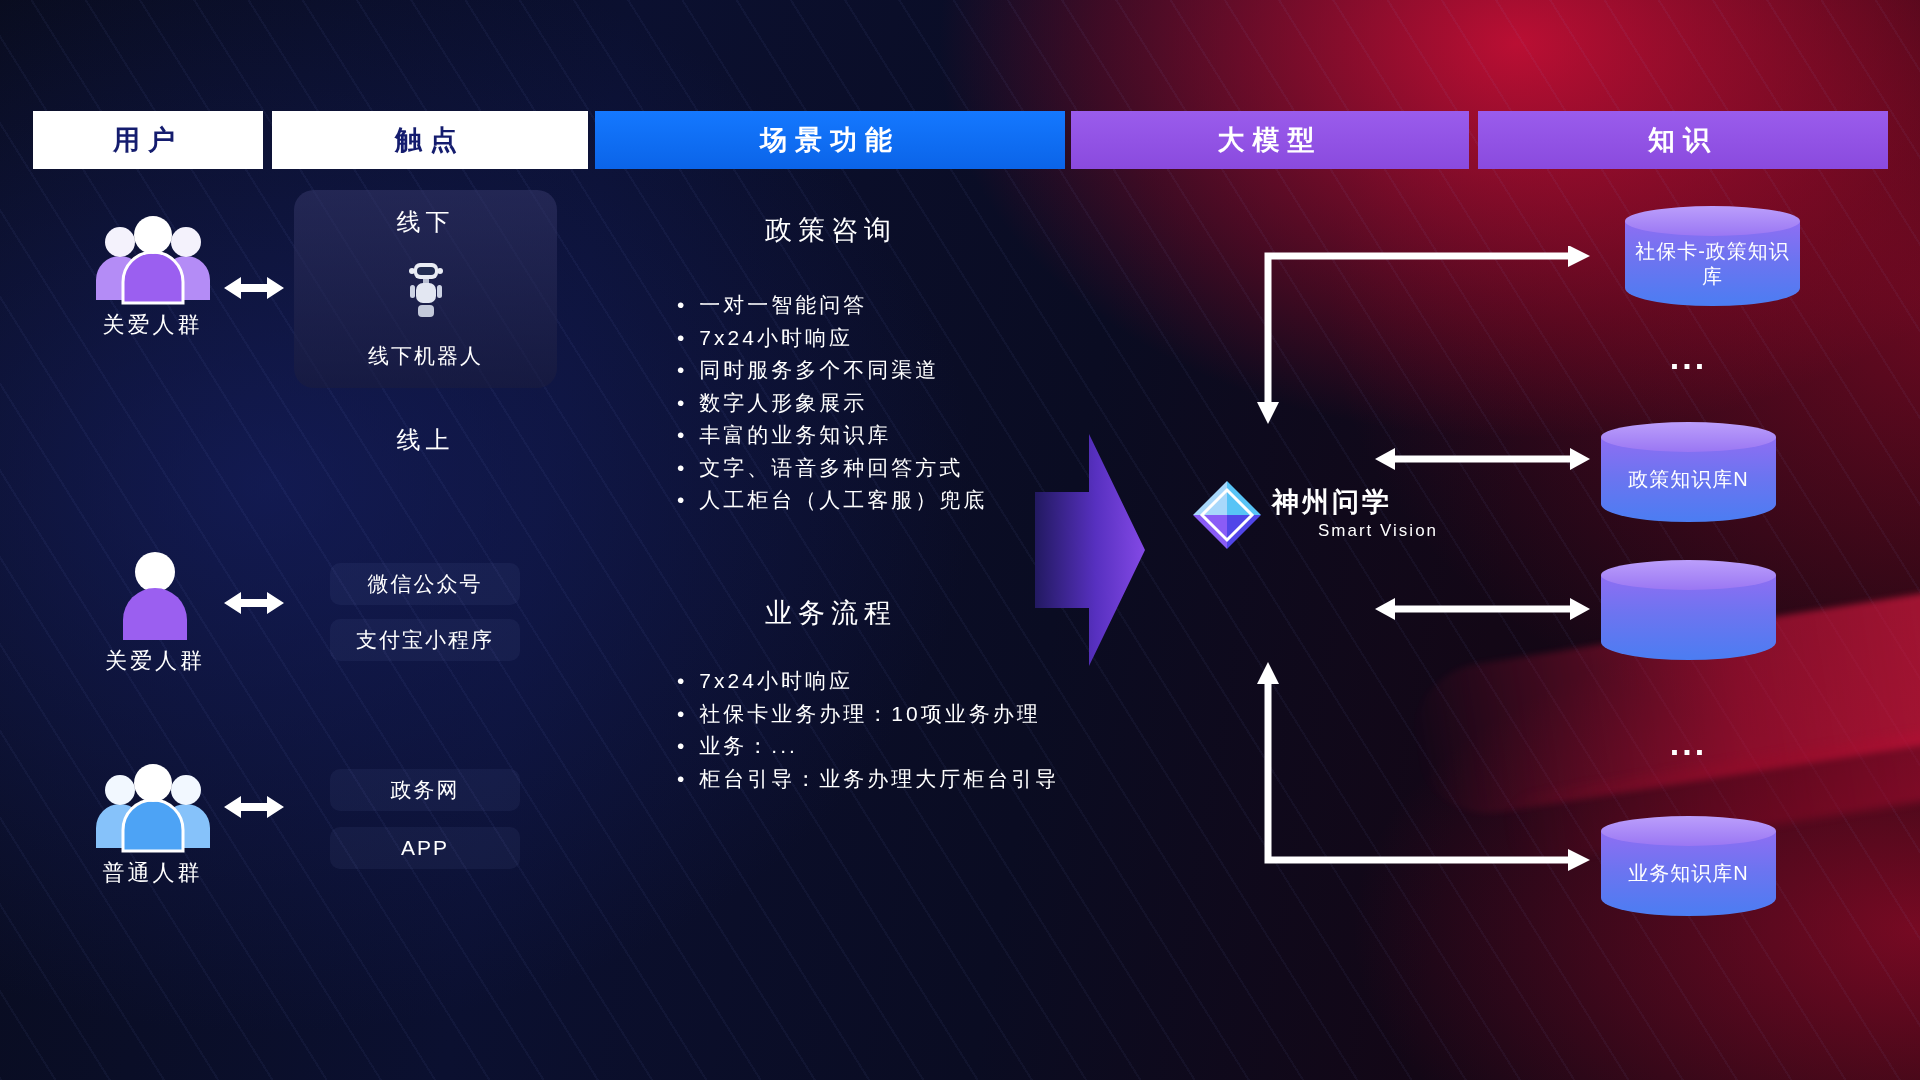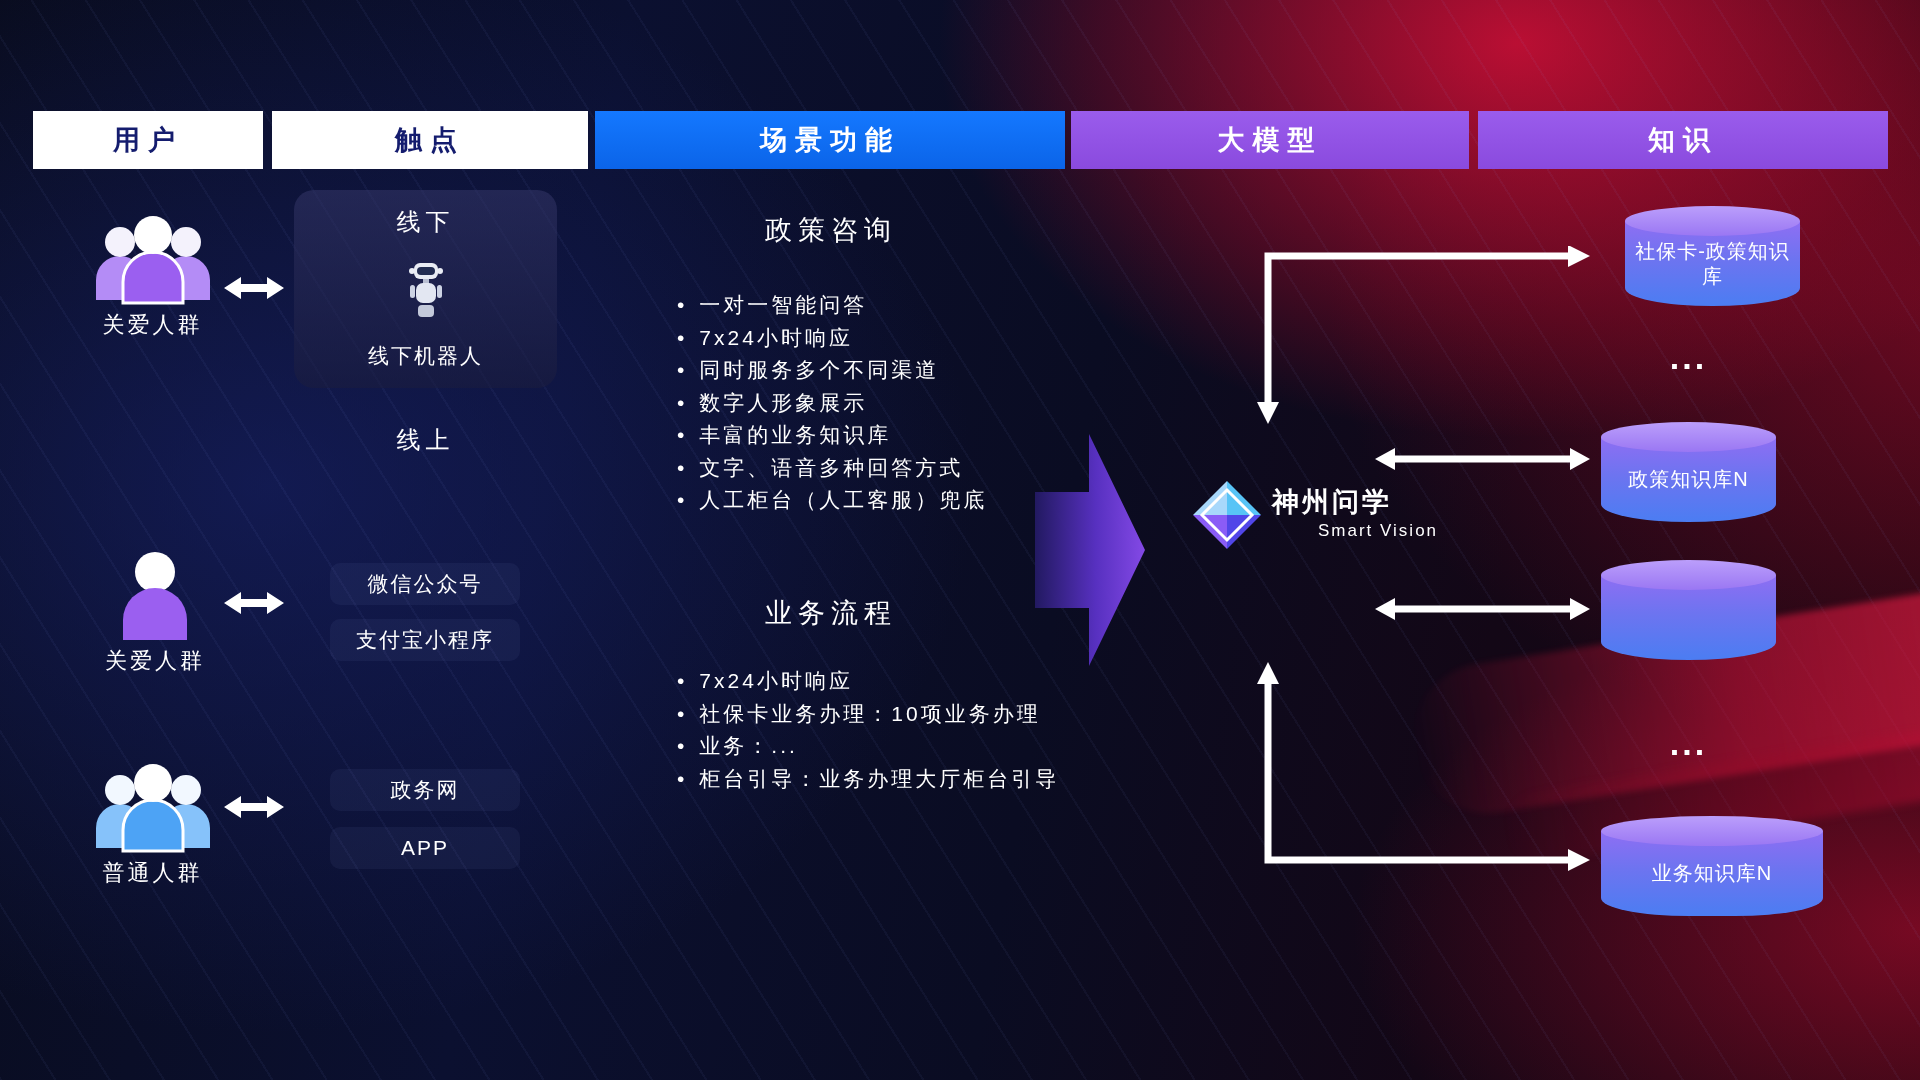--- a/index.html
+++ b/index.html
@@ -225,19 +225,19 @@
     <div class="cyl-label">政策知识库N</div>
   </div>
 
   <div class="cylinder" style="top:560px;">
     <div class="cyl-top"></div>
     <div class="cyl-body"></div>
   </div>
 
   <div class="dots" style="top:724px;">...</div>
 
-  <div class="cylinder" style="top:816px;padding-left:47px;">
+  <div class="cylinder" style="top:816px;">
     <div class="cyl-top"></div>
     <div class="cyl-body"></div>
     <div class="cyl-label">业务知识库N</div>
   </div>
 
 </div>
 
 </body></html>

